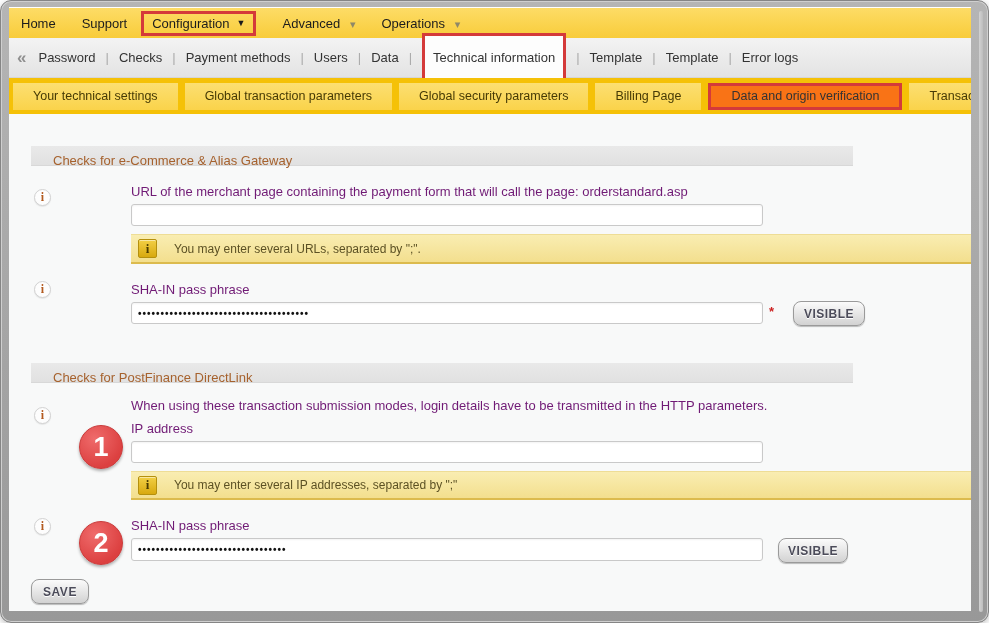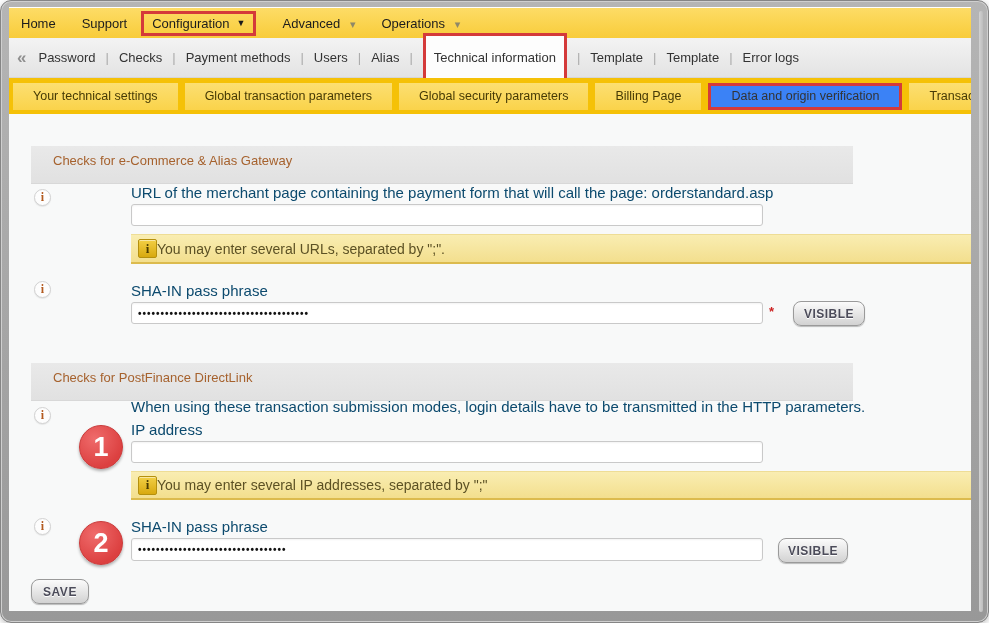--- a/index.html
+++ b/index.html
@@ -31,42 +31,42 @@
   .sep { color:#aaa; margin:0 10px; }
   .subnav-item { white-space:nowrap; cursor:default; }
   .subnav-item.hl { border:3px solid #d43a3a; background:#fdfdfd; padding:14px 8px; }
 
   
   .tabbar { position:absolute; left:0; top:71px; width:100%; height:36px;
     background:#f5c107; display:flex; align-items:flex-start; padding:5px 0 0 4px; }
   .tab { height:27px; line-height:27px; padding:0 20px; margin-right:7px;
     background:linear-gradient(180deg,#fcdf72,#fad34a); font-size:12.5px; color:#463a05;
     white-space:nowrap; cursor:default; }
-  .tab.active { background:#3b82f6; border:3px solid #d43a3a; line-height:21px; color:#333; }
+  .tab.active { background:#f97316; border:3px solid #d43a3a; line-height:21px; color:#333; }
 
   
   .content { position:absolute; left:0; top:107px; width:100%; height:497px; background:#f8f9f9; }
   .abs { position:absolute; }
-  .sec-header { height:38px; line-height:30px; padding-left:22px;
+  .sec-header { height:20px; line-height:30px; padding-left:22px;
     background:linear-gradient(180deg,#e9e9e9,#e1e1e1); border-bottom:1px solid #d8d8d8;
     color:#a6622e; font-size:13px; }
-  .lbl { font-size:15px; color:#0c4a6e; white-space:nowrap; }
+  .lbl { font-size:13px; color:#701a75; white-space:nowrap; }
   .fld { height:22px; border:1px solid #c9c9c9; border-radius:3px; background:#fff;
     box-shadow:inset 0 1px 2px rgba(0,0,0,.05); font-family:"Liberation Sans",sans-serif;
     font-size:13px; padding:0 6px; color:#222; outline:none; }
   .fld.pw { font-size:10px; font-weight:bold; letter-spacing:1px; color:#111; }
   .note { height:30px; display:flex; align-items:center;
     background:linear-gradient(180deg,#f9edb2,#f3df8e);
     border-top:1px solid #eedd96; border-bottom:2px solid #dcbb4e; }
   .note-icon { width:19px; height:19px; margin-left:7px; border-radius:2px;
     background:linear-gradient(180deg,#f2cf45,#d8a90f); border:1px solid #b5900d;
     box-shadow:inset 0 1px 0 rgba(255,255,255,.5);
     color:#4a3b00; font-family:"Liberation Serif",serif; font-weight:bold; font-size:13px;
     display:flex; align-items:center; justify-content:center; }
-  .note-text { font-size:14px; color:#5c5124; }
+  .note-text { margin-left:17px; font-size:12px; color:#5c5124; }
   .info-circle { width:17px; height:17px; border-radius:50%; background:#fdfdfd;
     border:1px solid #d2d2d2; box-shadow:0 1px 1px rgba(0,0,0,.08);
     color:#b35a1f; font-family:"Liberation Serif",serif; font-weight:bold; font-size:12px;
     display:flex; align-items:center; justify-content:center; }
   .badge { width:44px; height:44px; border-radius:50%;
     background:radial-gradient(circle at 35% 30%, #ef6b6b, #dc4040 72%);
     border:1px solid #c93a3a; box-shadow:0 2px 3px rgba(0,0,0,.3);
     color:#fff; font-size:27px; font-weight:bold;
     display:flex; align-items:center; justify-content:center; }
   .btn { background:linear-gradient(180deg,#fbfbfb,#d2d2d2); border:1px solid #9a9a9a;
@@ -103,21 +103,21 @@
     <div class="subnav">
       <span class="collapse">«</span>
       <span class="subnav-item">Password</span>
       <span class="sep">|</span>
       <span class="subnav-item">Checks</span>
       <span class="sep">|</span>
       <span class="subnav-item">Payment methods</span>
       <span class="sep">|</span>
       <span class="subnav-item">Users</span>
       <span class="sep">|</span>
-      <span class="subnav-item">Alias</span>
+      <span class="subnav-item">Data</span>
       <span class="sep">|</span>
       <span class="subnav-item hl">Technical information</span>
       <span class="sep">|</span>
       <span class="subnav-item">Template</span>
       <span class="sep">|</span>
       <span class="subnav-item">Template</span>
       <span class="sep">|</span>
       <span class="subnav-item">Error logs</span>
     </div>
 

